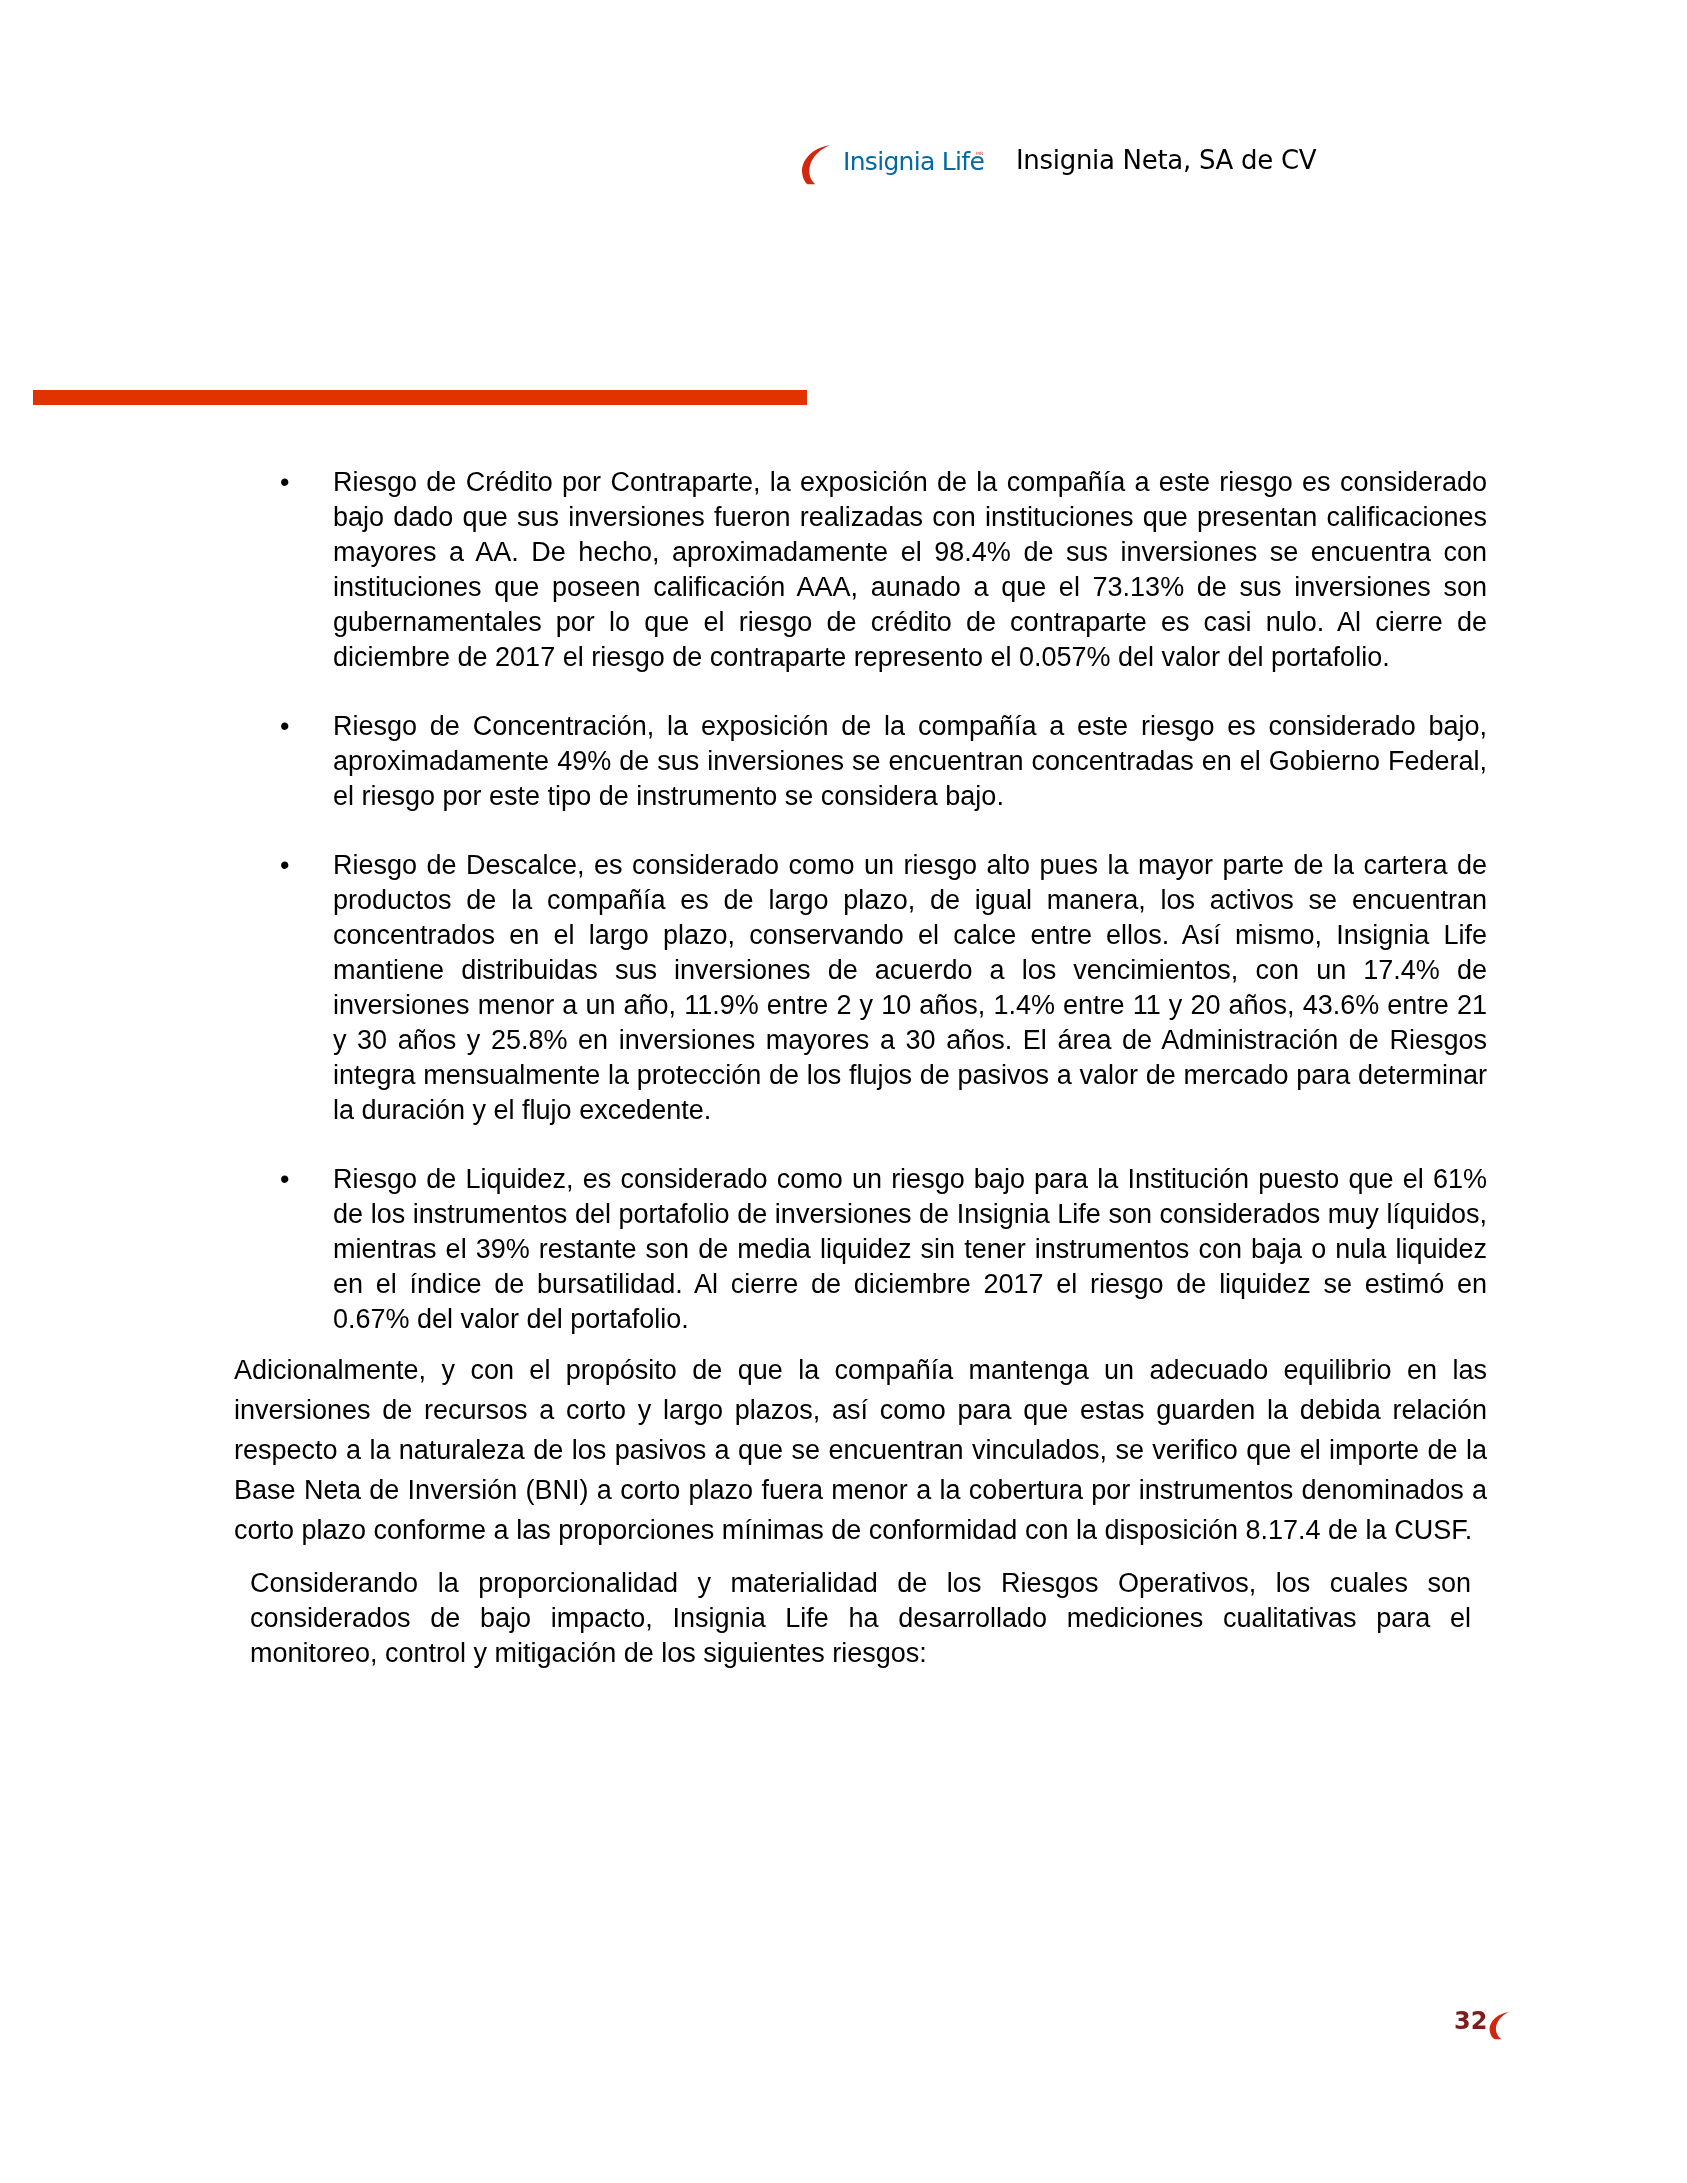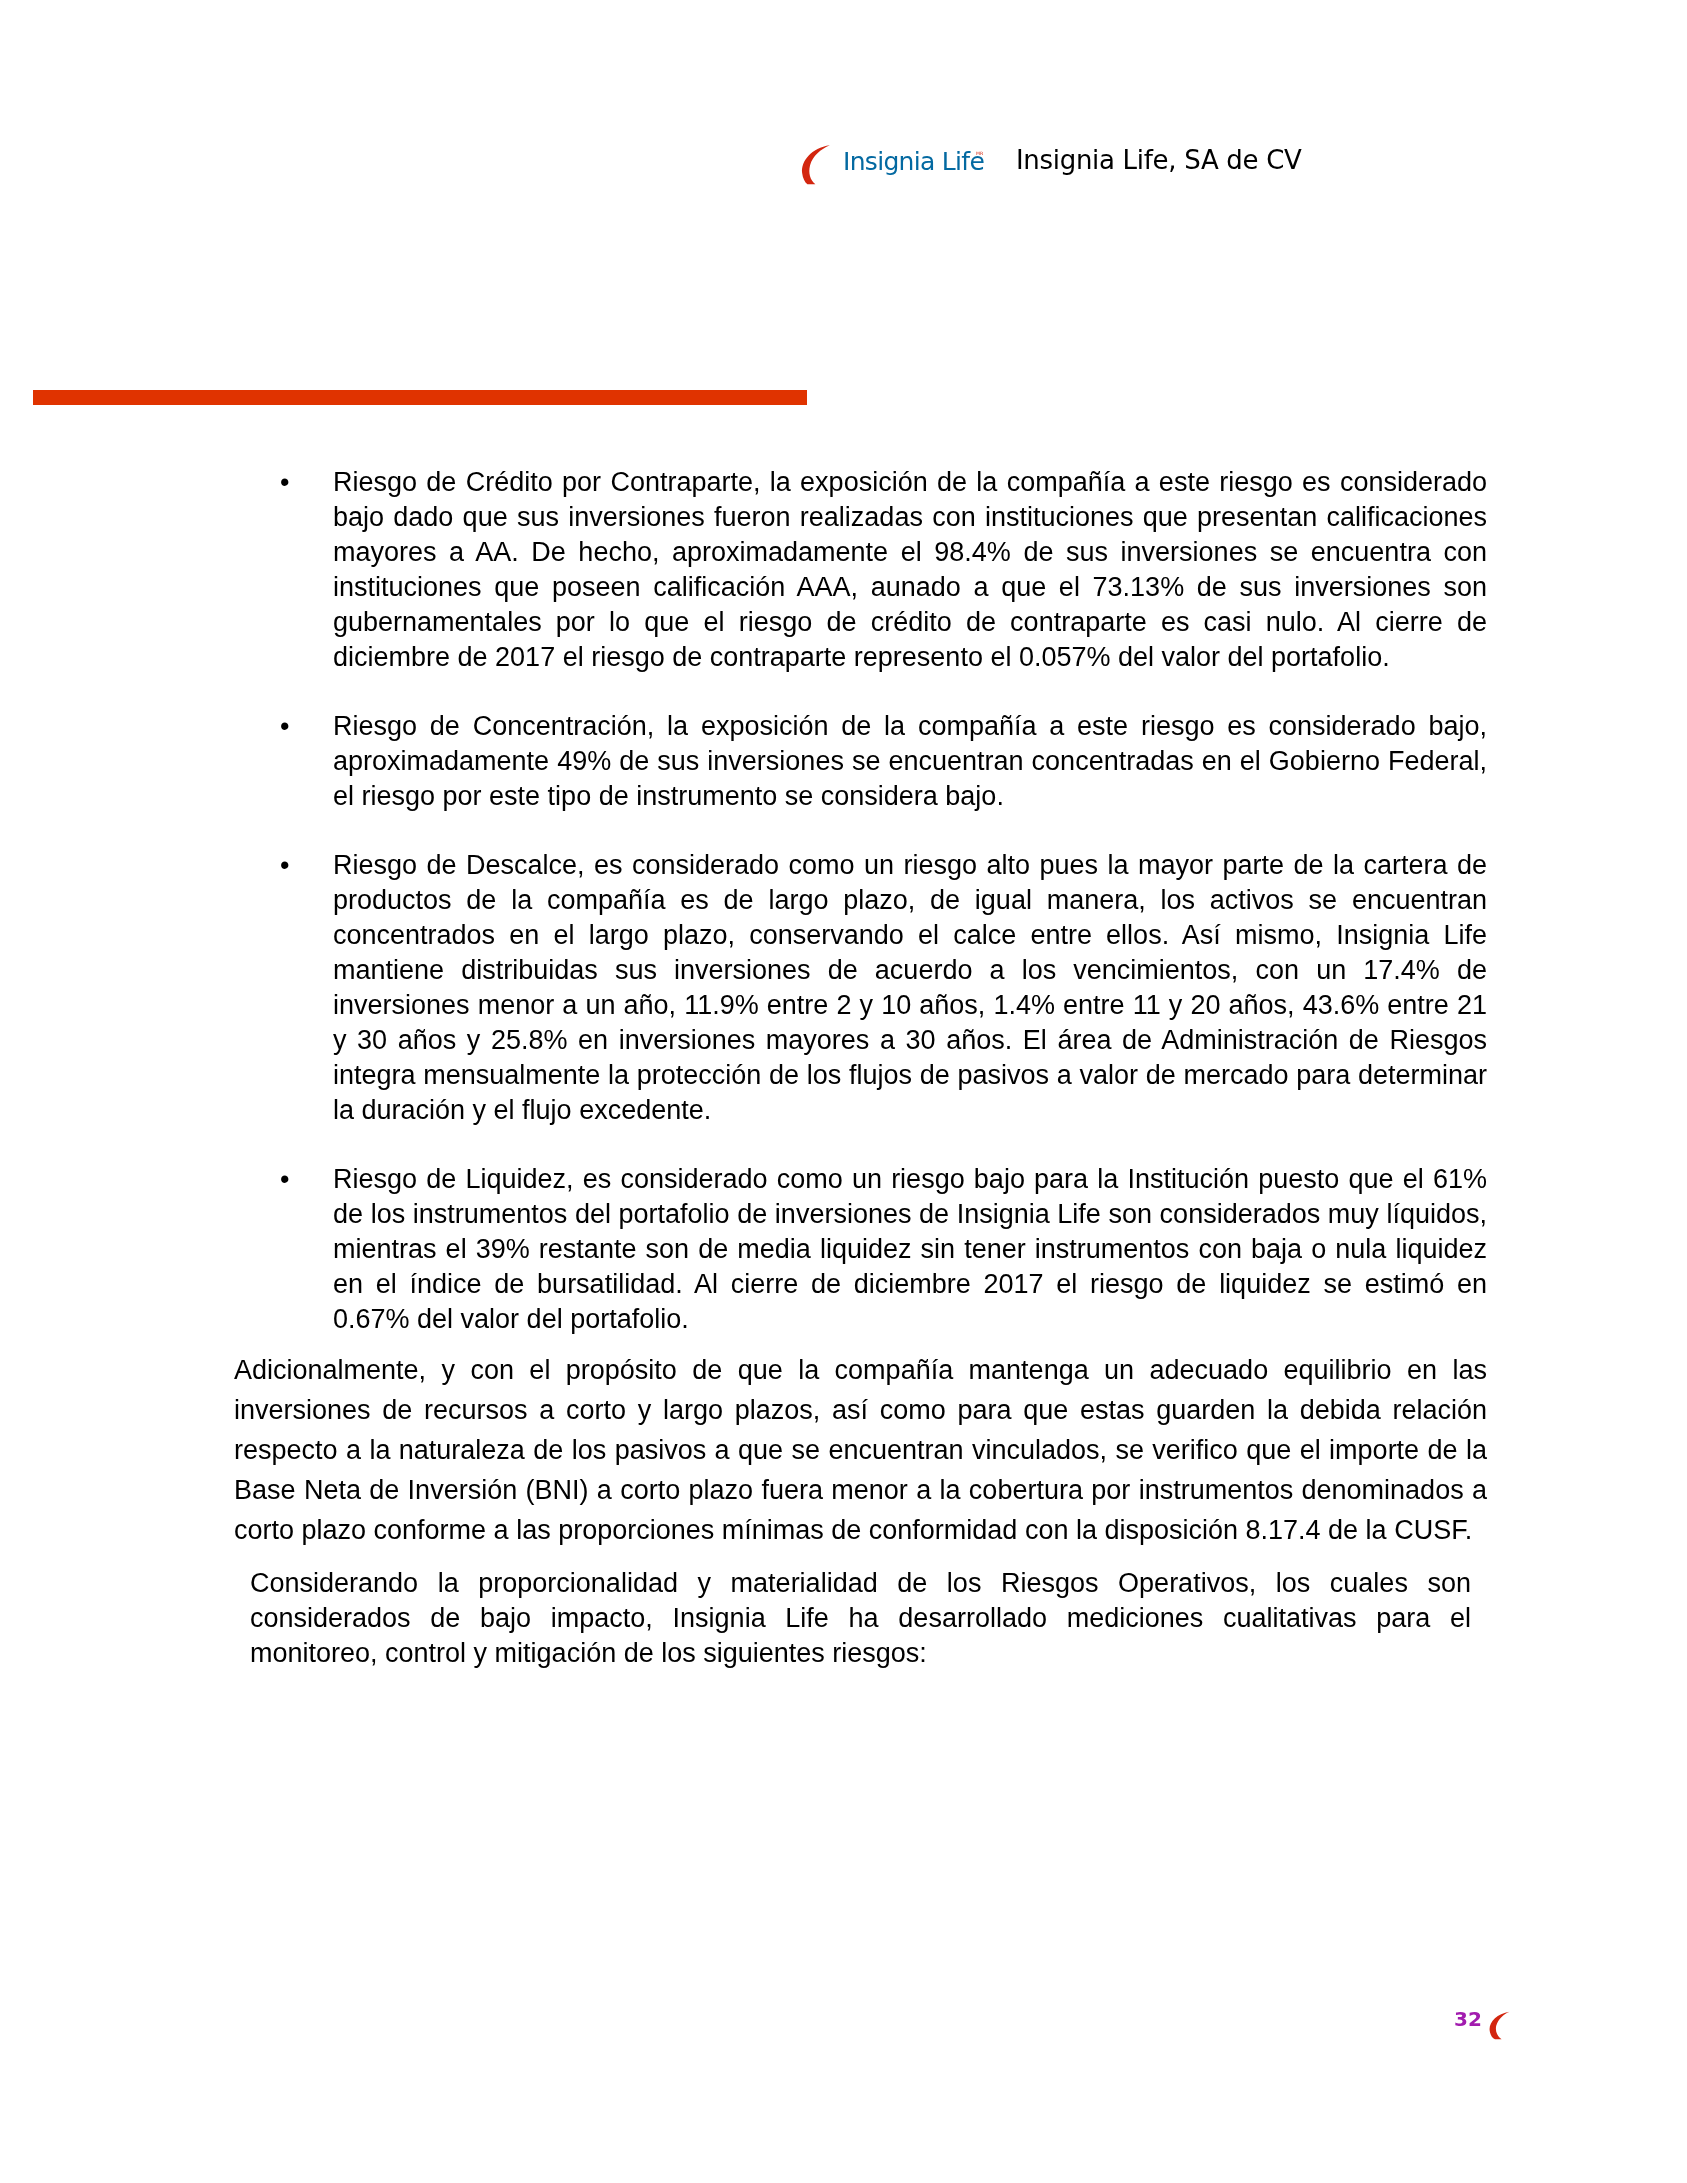--- a/index.html
+++ b/index.html
@@ -121,43 +121,43 @@
       text-align: justify;
       margin: 16px;
     }
     
     .page-number {
       position: absolute;
       left: 1454px;
       top: 2007px;
       font-family: "DejaVu Sans", sans-serif;
       font-weight: bold;
-      font-size: 20px;
-      color: #a21caf;
+      font-size: 24px;
+      color: #7f1d1d;
     }
     .footer-crescent {
       position: absolute;
       left: 1487px;
       top: 2011px;
       width: 26.5px;
       height: 29px;
     }
   </style>
 </head>
 <body>
 
 <div class="header">
   <div class="logo">
     <svg class="logo-crescent" viewBox="0 0 60 62">
       <path d="M48 2 C 20 6, 4 26, 6 44 C 7 52, 10 58, 14 61 L 26 61 C 18 54, 15 44, 18 32 C 22 18, 34 8, 48 2 Z" fill="#d3260f"></path>
     </svg>
     <span class="logo-text">Insignia Life</span>
     <span class="logo-mr">MR</span>
   </div>
-  <span class="company-name">Insignia Life, SA de CV</span>
+  <span class="company-name">Insignia Neta, SA de CV</span>
 </div>
 
 <div class="accent-bar"></div>
 
 <div class="content">
   <ul class="bullet-list">
     <li class="bullet-item">
       <span class="bullet">•</span>
       <span>Riesgo de Crédito por Contraparte, la exposición de la compañía a este riesgo es considerado bajo dado que sus inversiones fueron realizadas con instituciones que presentan calificaciones mayores a AA. De hecho, aproximadamente el 98.4% de sus inversiones se encuentra con instituciones que poseen calificación AAA, aunado a que el 73.13% de sus inversiones son gubernamentales por lo que el riesgo de crédito de contraparte es casi nulo. Al cierre de diciembre de 2017 el riesgo de contraparte represento el 0.057% del valor del portafolio.</span>
     </li>

